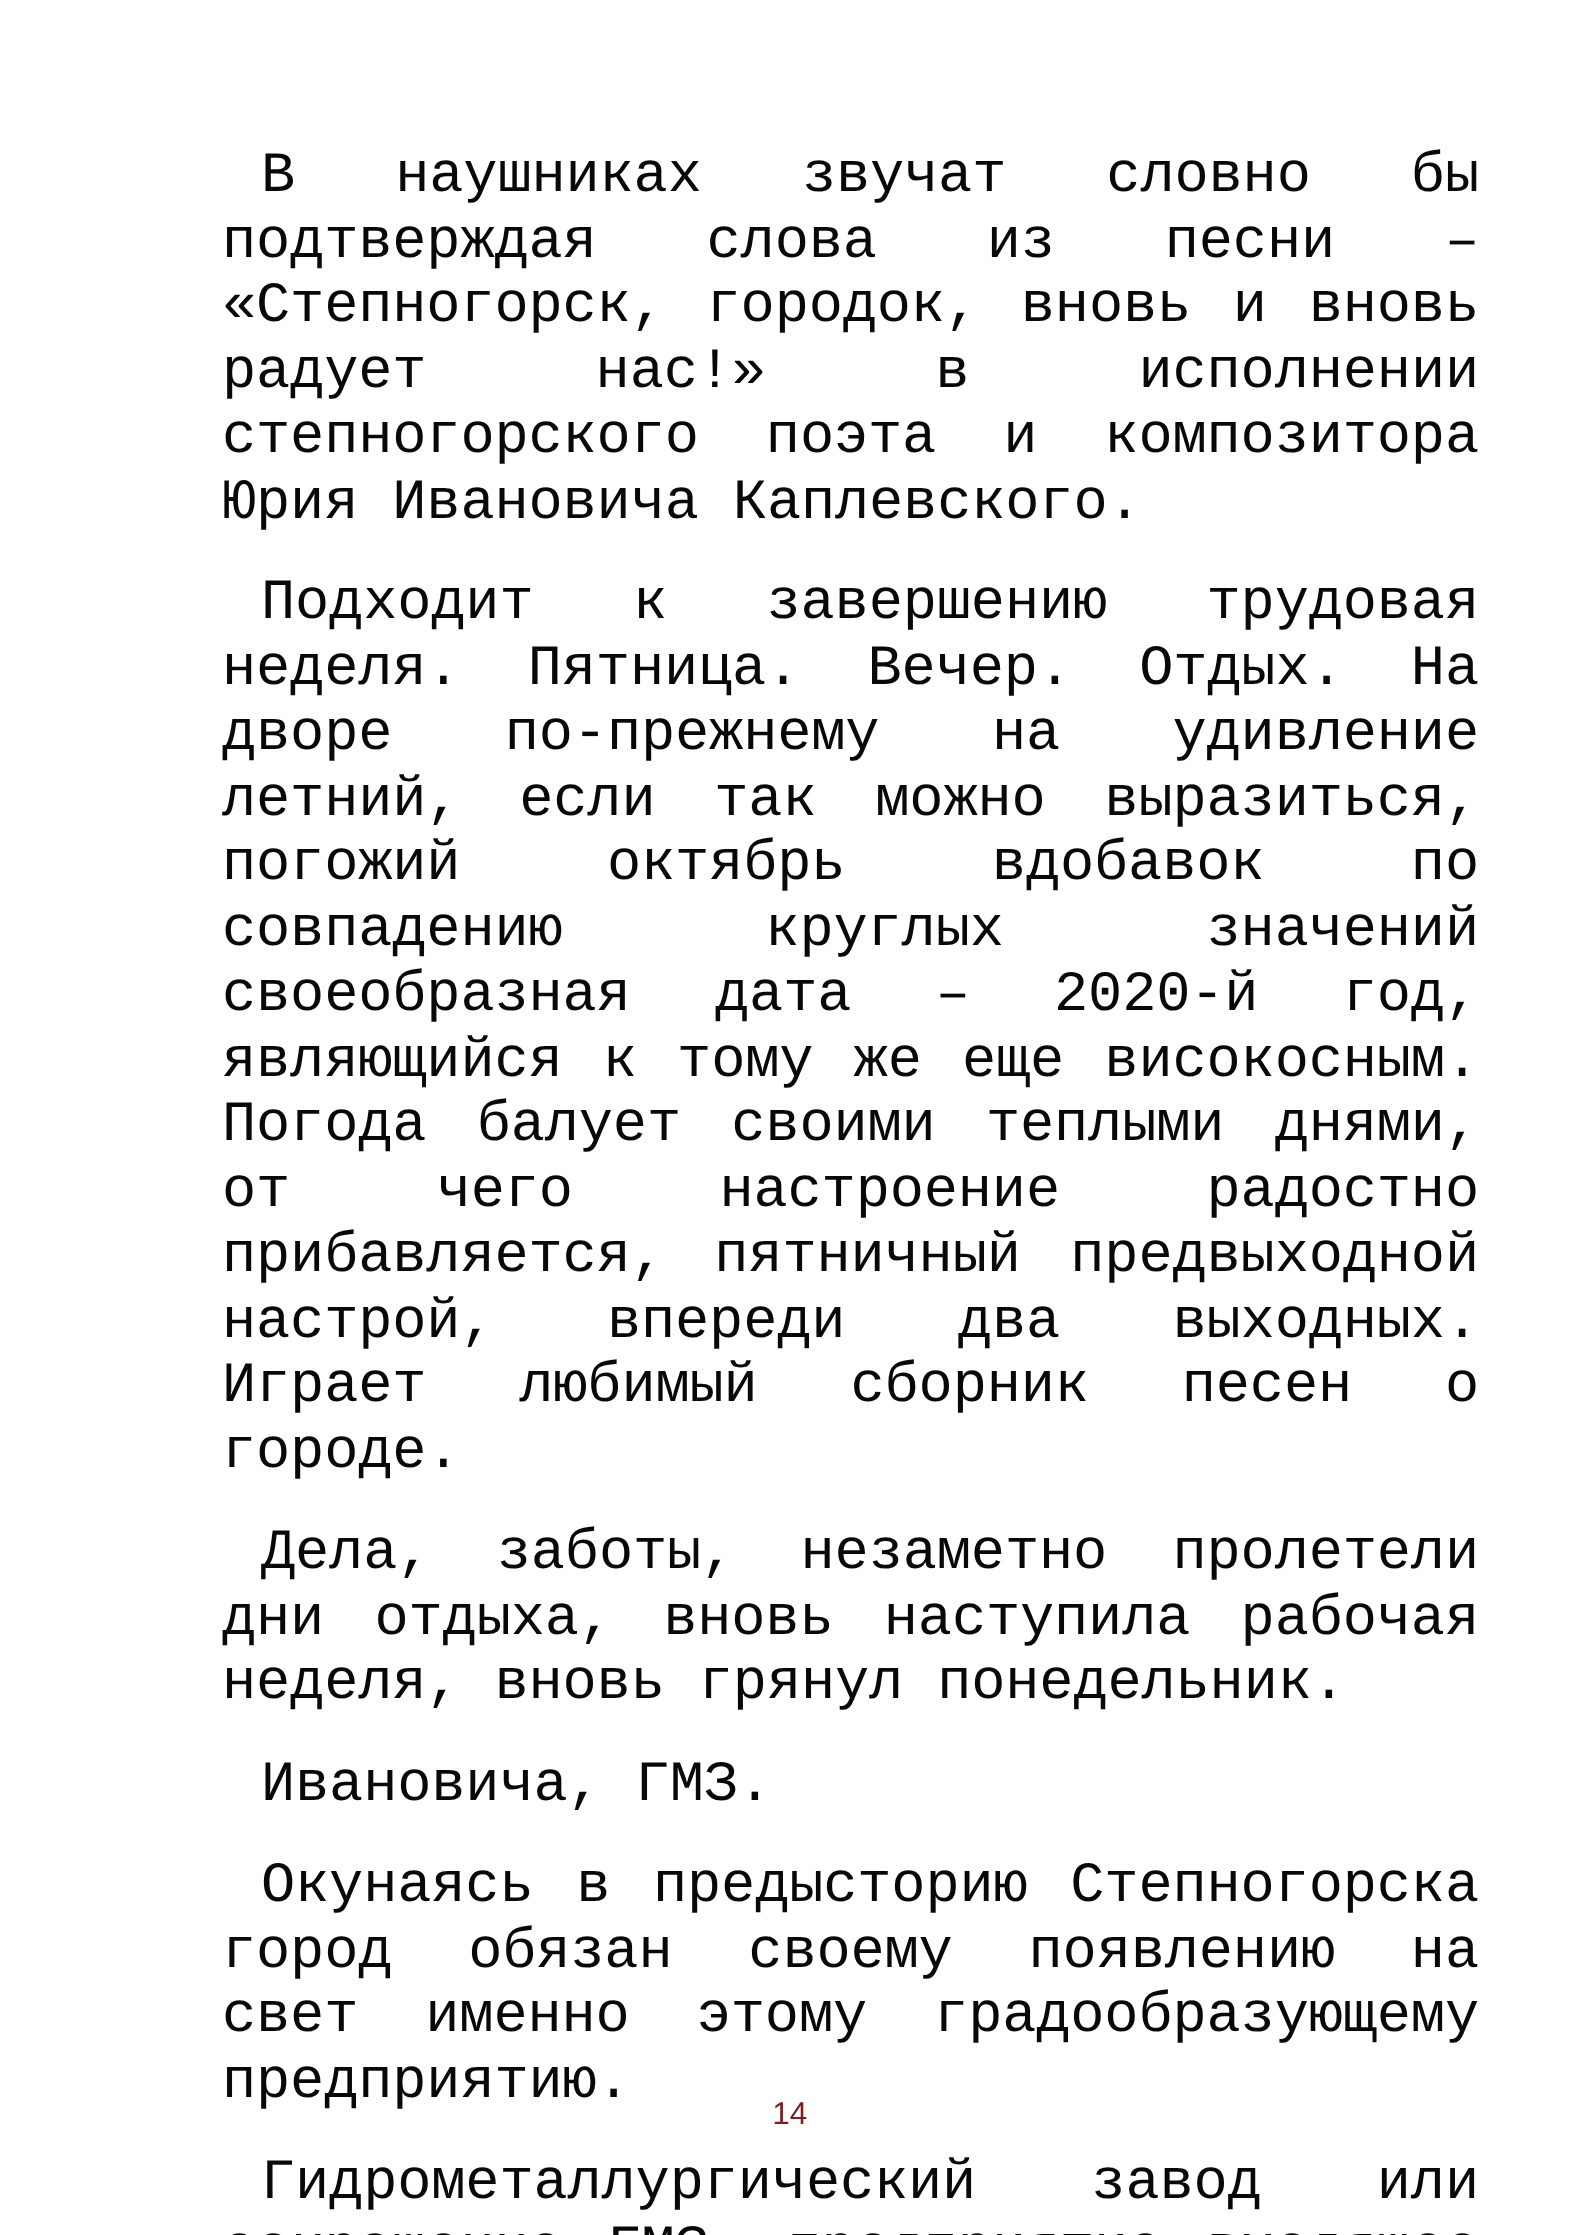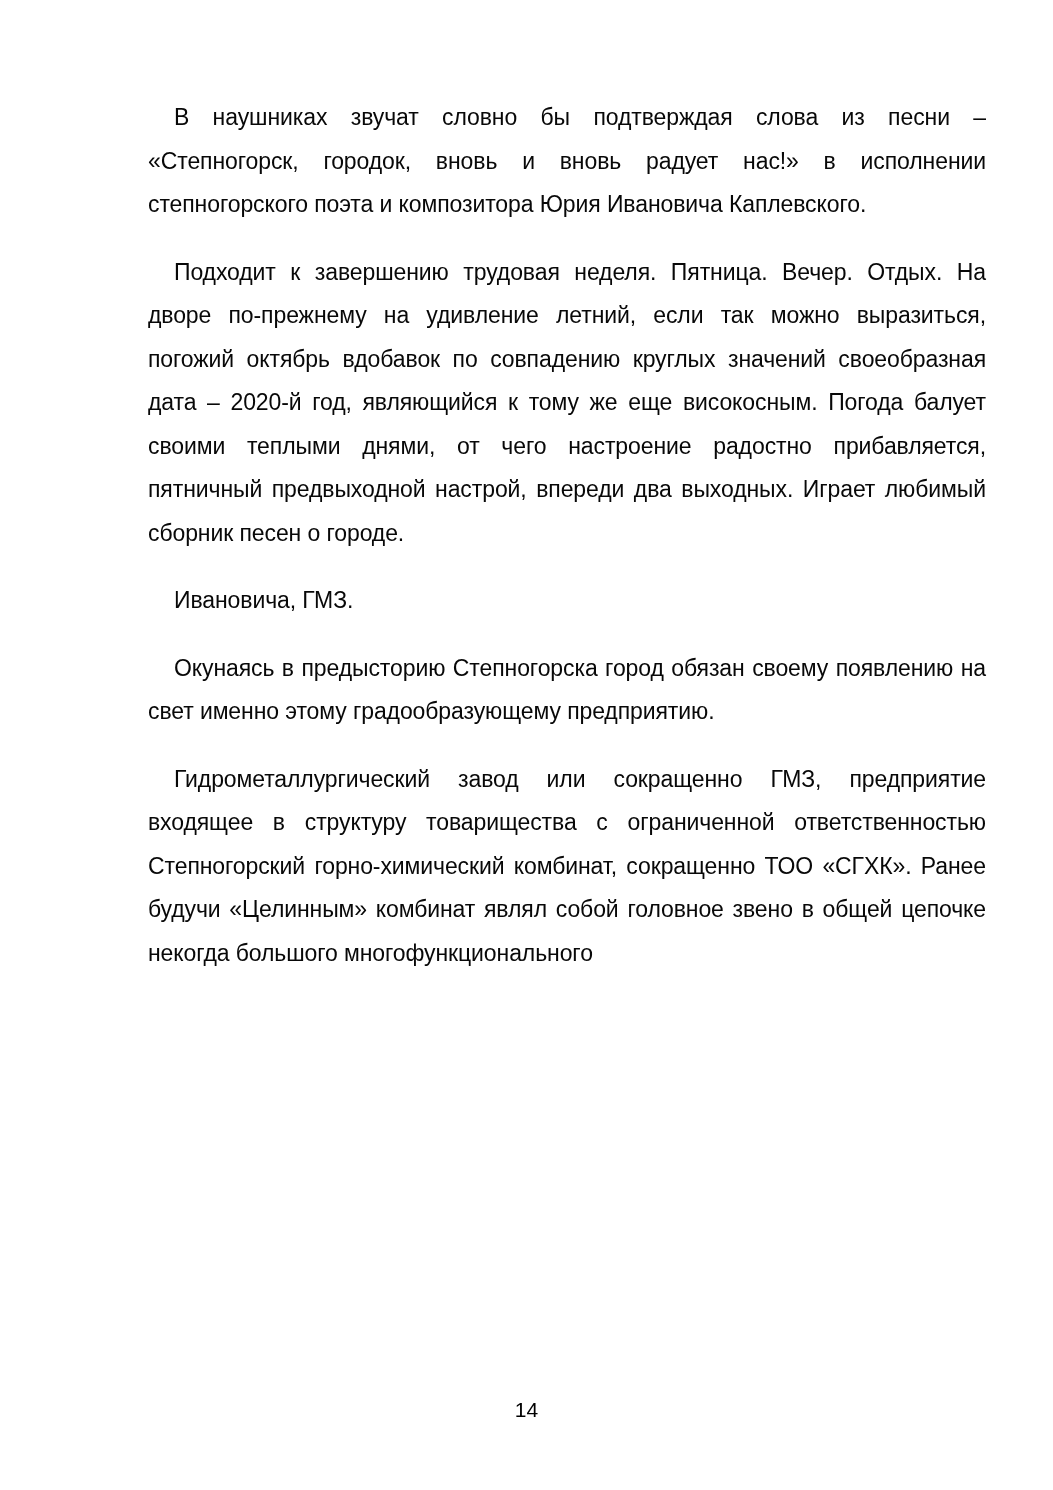--- a/index.html
+++ b/index.html
@@ -26,58 +26,60 @@
     position: absolute;
     left: 148px;
     top: 96px;
     width: 838px;
   }
   .para {
     margin: 0 0 0 0;
     text-align: justify;
     text-justify: inter-word;
     text-indent: 26px;
-    font-size: 23px;
+    font-size: 38px;
     line-height: 43.5px;
     letter-spacing: -0.1px;
     word-spacing: 0px;
     color: #080808;
     font-weight: 400;
     hyphens: none;
+    font-family: Liberation Mono, monospace;
   }
   .para + .para {
     margin-top: 24px;
   }
   
   .para.last {
     text-align: justify;
   }
   .page-number {
     position: absolute;
     left: 0;
     right: 0;
     top: 1397px;
     text-align: center;
     font-size: 21px;
     line-height: 26px;
-    color: #000000;
+    color: #7f1d1d;
     font-family: "Liberation Sans", "DejaVu Sans", sans-serif;
   }
 </style>
 </head>
 <body>
 
 <div class="page">
 
   <div class="text-column">
 
     <p class="para">В наушниках звучат словно бы подтверждая слова из песни – «Степногорск, городок, вновь и вновь радует нас!» в исполнении степногорского поэта и композитора Юрия Ивановича Каплевского.</p>
 
     <p class="para">Подходит к завершению трудовая неделя. Пятница. Вечер. Отдых. На дворе по-прежнему на удивление летний, если так можно выразиться, погожий октябрь вдобавок по совпадению круглых значений своеобразная дата – 2020-й год, являющийся к тому же еще високосным. Погода балует своими теплыми днями, от чего настроение радостно прибавляется, пятничный предвыходной настрой, впереди два выходных. Играет любимый сборник песен о городе.</p>
 
+    <p class="para">Дела, заботы, незаметно пролетели дни отдыха, вновь наступила рабочая неделя, вновь грянул понедельник.</p>
 
 
     <p class="para">Ивановича, ГМЗ.</p>
 
     <p class="para">Окунаясь в предысторию Степногорска город обязан своему появлению на свет именно этому градообразующему предприятию.</p>
 
     <p class="para last">Гидрометаллургический завод или сокращенно ГМЗ, предприятие входящее в структуру товарищества с ограниченной ответственностью Степногорский горно-химический комбинат, сокращенно ТОО «СГХК». Ранее будучи «Целинным» комбинат являл собой головное звено в общей цепочке некогда большого многофункционального</p>
 
   </div>
 

